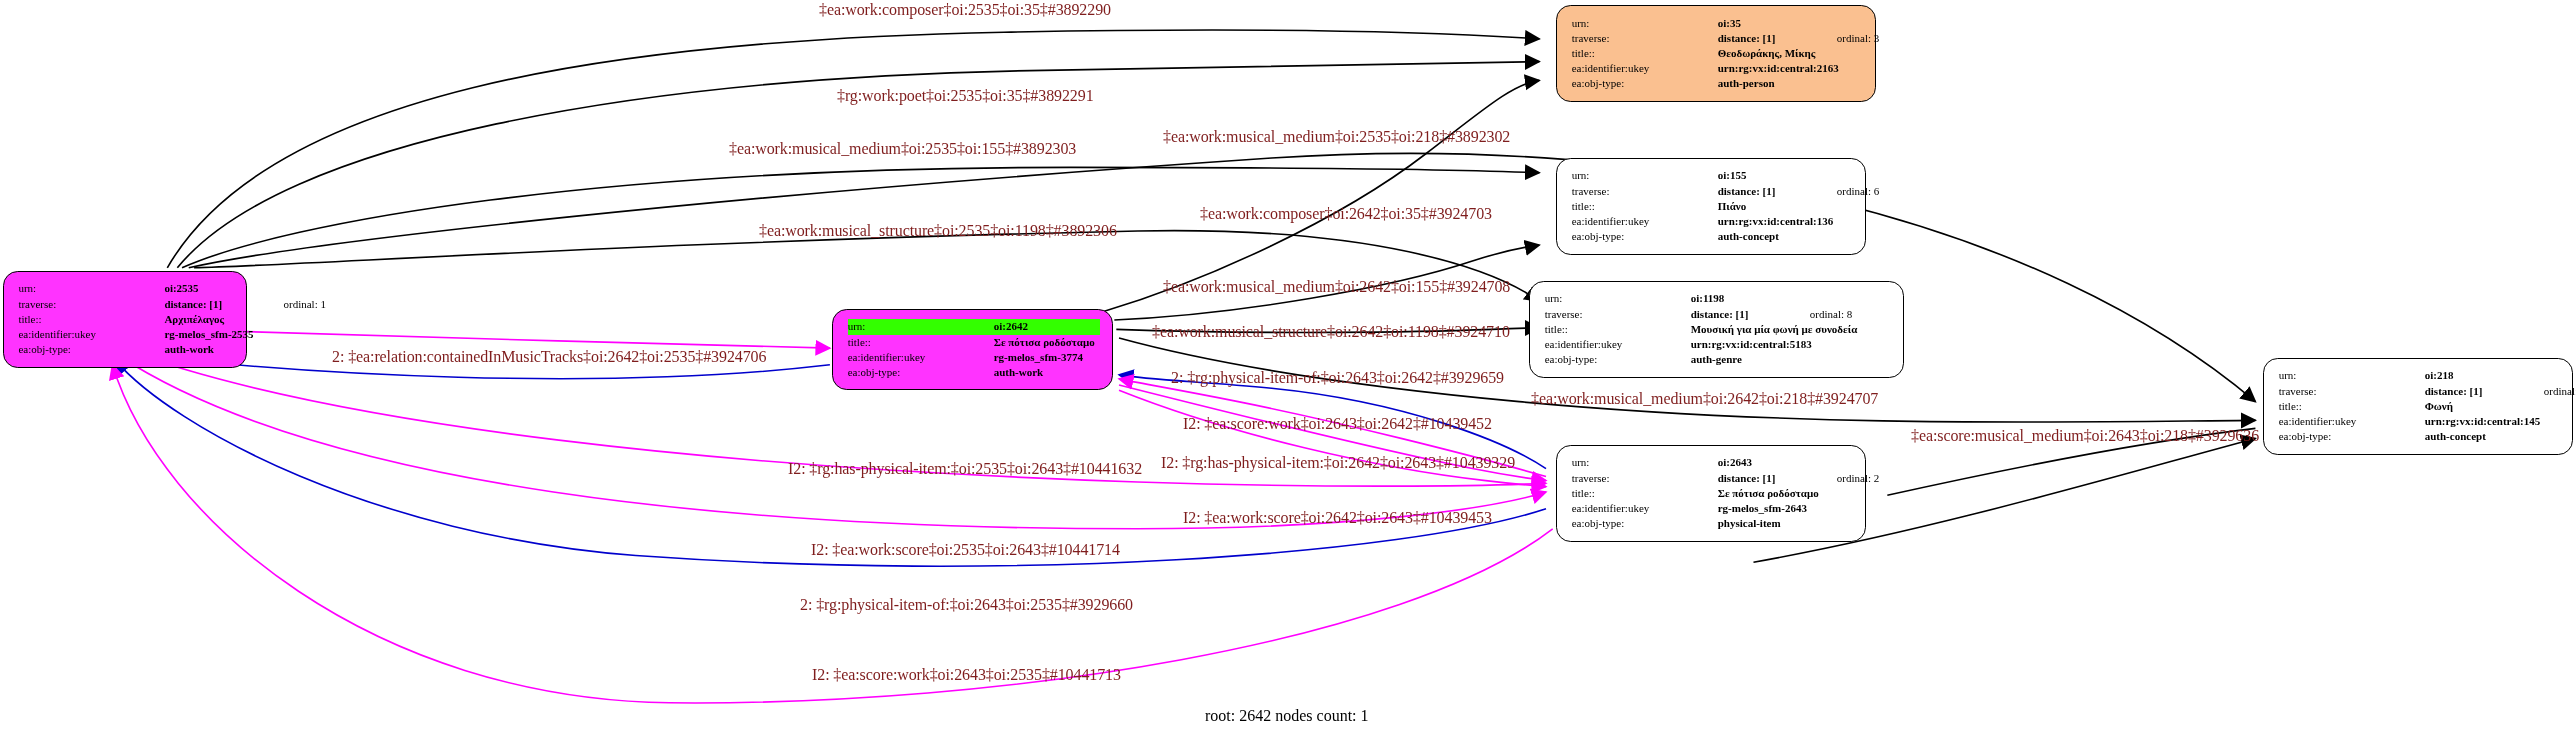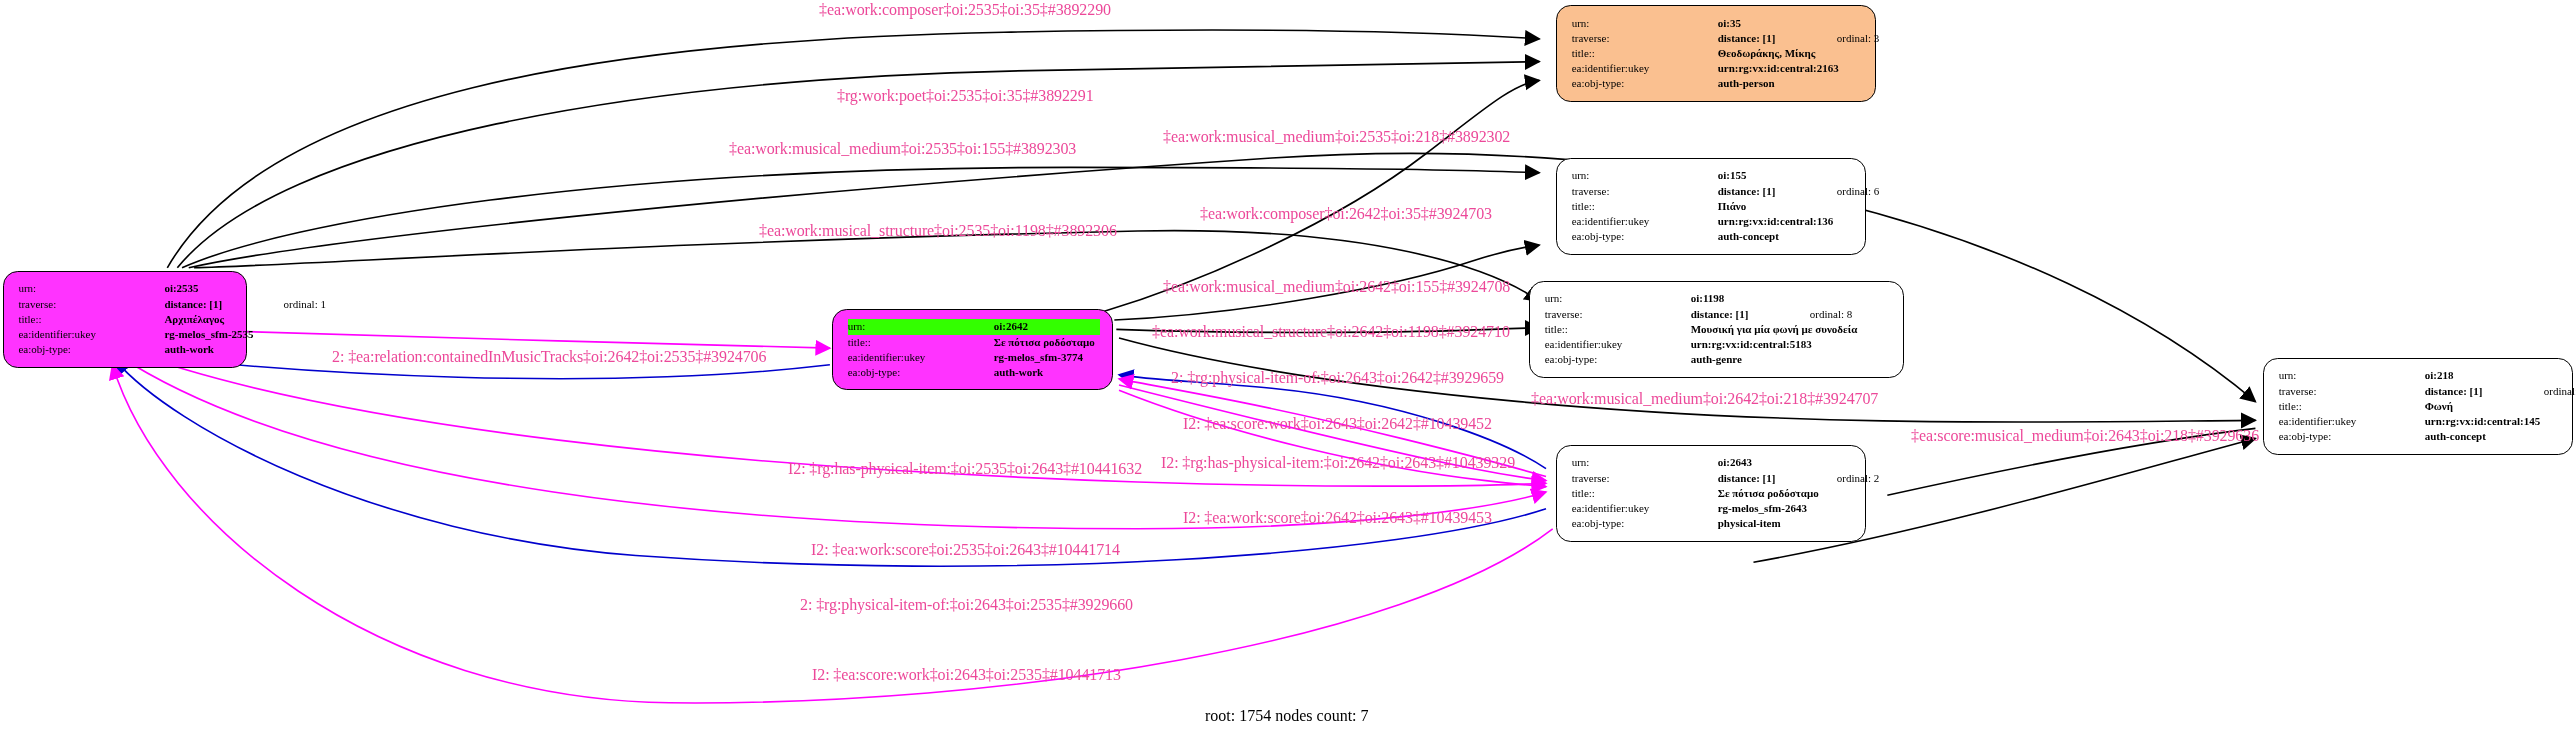--- a/index.html
+++ b/index.html
@@ -38,21 +38,21 @@
   .row{display:flex;align-items:baseline;}
   .row .k{display:inline-block;width:146px;flex:0 0 146px;}
   .row .v{display:inline-block;font-weight:bold;}
   .row .v2{display:inline-block;padding-left:29.4px;margin-left:32px;}
   .row.hl{background:#33ff00;}
   .row.hl .k{background:#33ff00;}
   .elabel{
     position:absolute;
     font-size:16px;
     white-space:nowrap;
-    color:#ec4899;
+    color:#7f1d1d;
     letter-spacing:-0.1px;
   }
   .footer{
     position:absolute;
     font-size:16px;
     white-space:nowrap;
   }
 </style>
 </head>
 <body>
@@ -294,16 +294,16 @@
   <div class="elabel" style="left:1183px;top:415px;">I2: ‡ea:score:work‡oi:2643‡oi:2642‡#10439452</div>
   <div class="elabel" style="left:1161px;top:454px;">I2: ‡rg:has-physical-item:‡oi:2642‡oi:2643‡#10439329</div>
   <div class="elabel" style="left:1183px;top:509px;">I2: ‡ea:work:score‡oi:2642‡oi:2643‡#10439453</div>
   <div class="elabel" style="left:788px;top:460px;">I2: ‡rg:has-physical-item:‡oi:2535‡oi:2643‡#10441632</div>
   <div class="elabel" style="left:811px;top:541px;">I2: ‡ea:work:score‡oi:2535‡oi:2643‡#10441714</div>
   <div class="elabel" style="left:800px;top:596px;">2: ‡rg:physical-item-of:‡oi:2643‡oi:2535‡#3929660</div>
   <div class="elabel" style="left:812px;top:666px;">I2: ‡ea:score:work‡oi:2643‡oi:2535‡#10441713</div>
   <div class="elabel" style="left:1531px;top:390px;">‡ea:work:musical_medium‡oi:2642‡oi:218‡#3924707</div>
   <div class="elabel" style="left:1911px;top:427px;">‡ea:score:musical_medium‡oi:2643‡oi:218‡#3929636</div>
 
-  <div class="footer" style="left:1205px;top:707px;">root: 1754 nodes count: 7</div>
+  <div class="footer" style="left:1205px;top:707px;">root: 2642 nodes count: 1</div>
 
 </div>
 
 
 </body></html>

